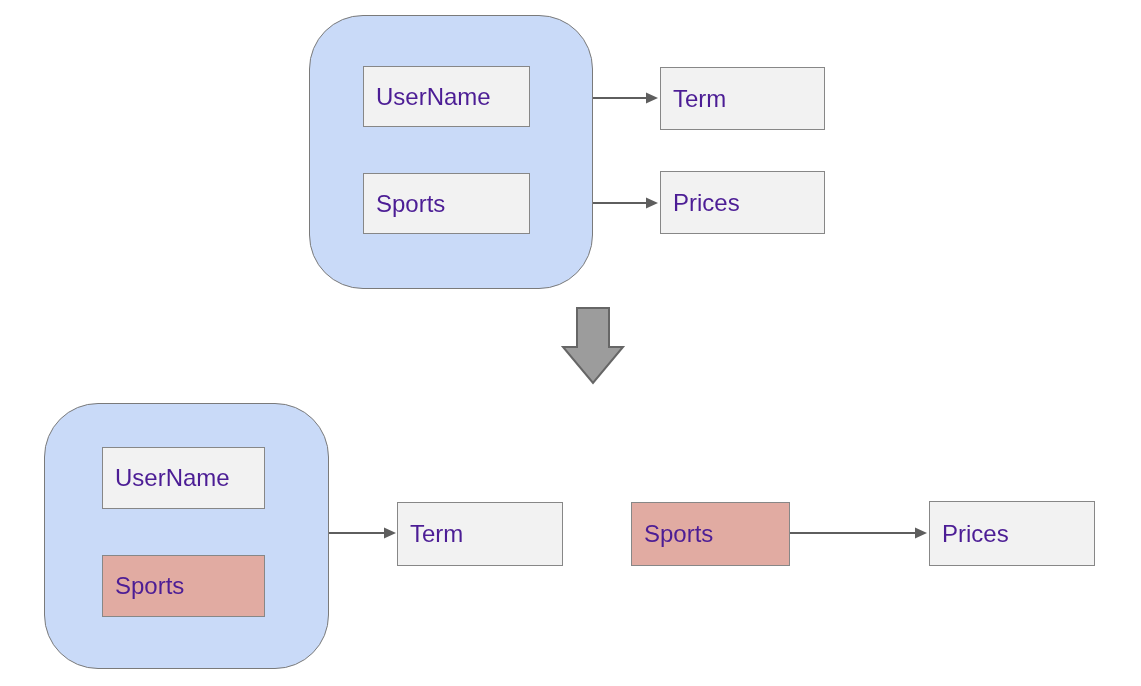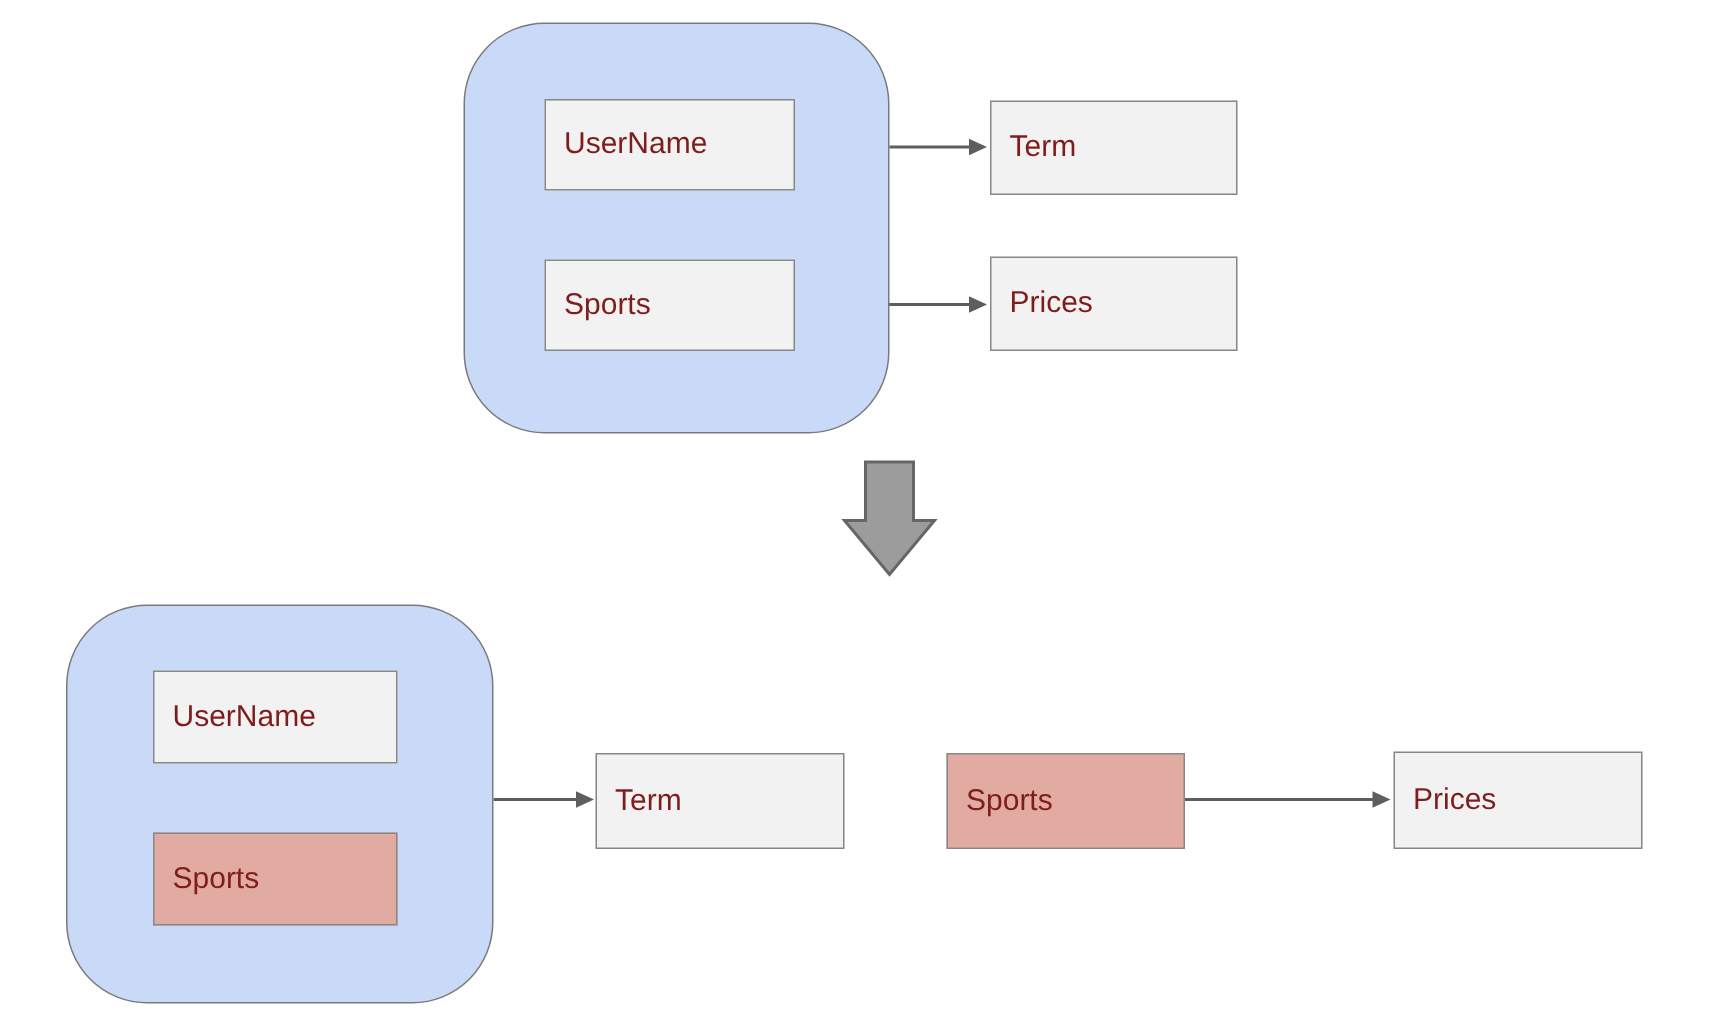--- a/index.html
+++ b/index.html
@@ -23,22 +23,22 @@
     box-sizing: border-box;
   }
   .shape-box {
     position: absolute;
     background: #f2f2f2;
     border: 1px solid #878787;
     box-sizing: border-box;
     display: flex;
     align-items: center;
     padding-left: 12px;
-    font-size: 20px;
-    color: #7f1d1d;
+    font-size: 24px;
+    color: #4c1d95;
     white-space: nowrap;
   }
   .shape-box.highlight {
     background: #e1aba2;
   }
   .overlay {
     position: absolute;
     left: 0;
     top: 0;
     width: 1141px;

